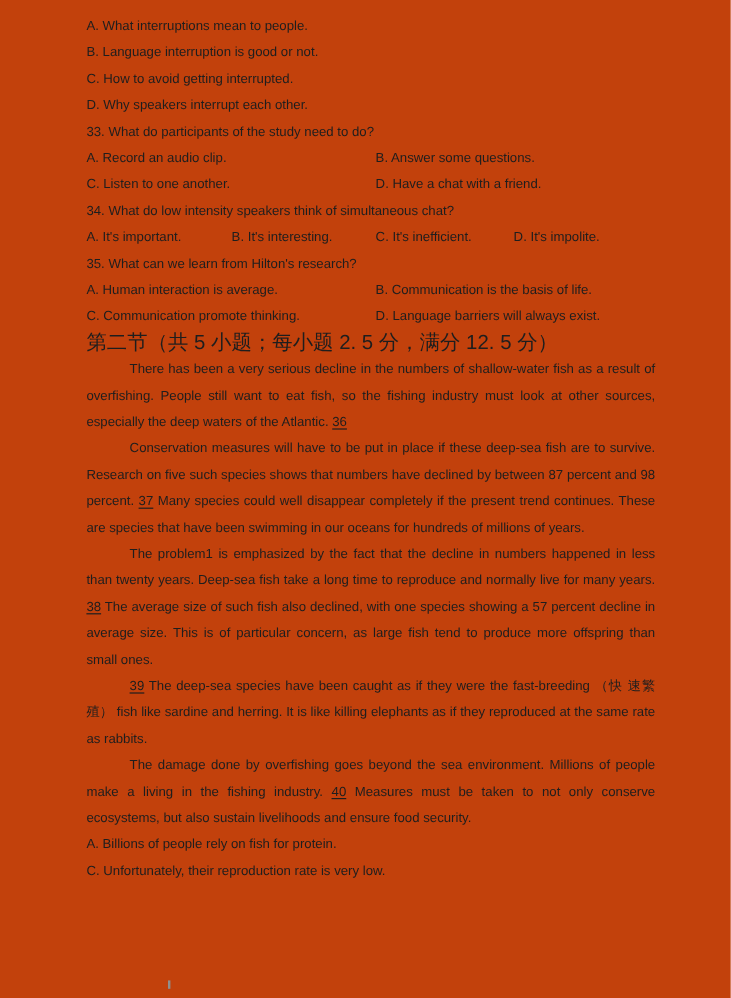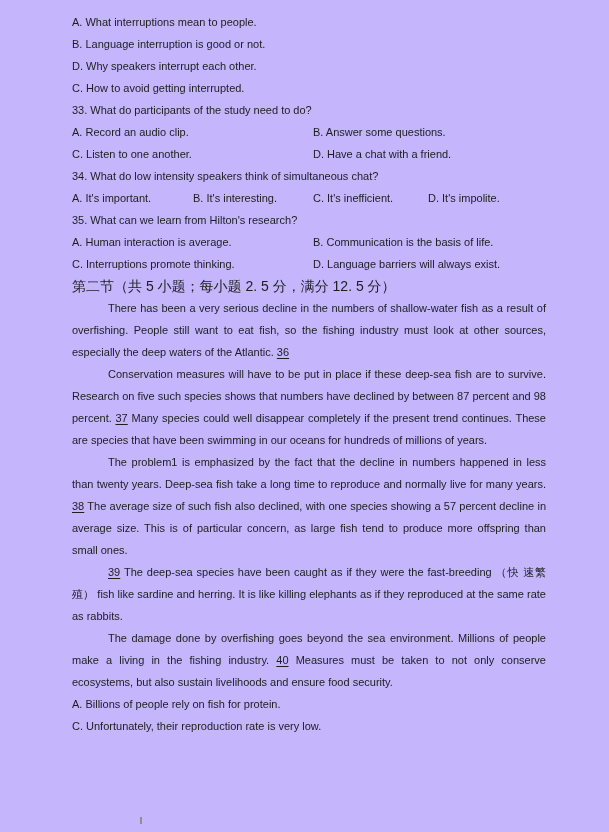--- a/index.html
+++ b/index.html
@@ -2,21 +2,21 @@
 <html><head>
 <meta charset="utf-8">
 <style>
   * { margin: 0; padding: 0; box-sizing: border-box; }
   html, body { background: #f5f5f5; }
   .page {
     position: relative;
     width: 609px;
     height: 832px;
     margin: 0 auto;
-    background: #c4b5fd;
+    background: #c2410c;
     overflow: hidden;
     font-family: "Liberation Sans", "DejaVu Sans", sans-serif;
     color: #1e1e1e;
   }
   .content {
     position: absolute;
     left: 72px;
     top: 11px;
     width: 474px;
     font-size: 11px;
@@ -24,21 +24,21 @@
   }
   .line { position: relative; white-space: nowrap; }
   .twocol { position: relative; }
   .twocol .col2 { position: absolute; left: 241px; top: 0; }
   .fourcol { position: relative; height: 22px; }
   .fourcol span { position: absolute; top: 0; white-space: nowrap; text-align: right; }
   .fourcol .c1 { left: 0; }
   .fourcol .c2 { left: 121px; }
   .fourcol .c3 { left: 241px; }
   .fourcol .c4 { left: 356px; }
-  .cn { font-size: 14px; }
+  .cn { font-size: 17px; }
   .cn-just { font-size: 11.5px; text-align: justify; }
   .para {
     text-align: justify;
     text-indent: 36px;
   }
   .blank-num {
     text-decoration: underline;
     text-underline-offset: 2px;
   }
   .artifact-tick {
@@ -51,22 +51,22 @@
   }
 </style>
 </head>
 <body>
 
 <div class="page">
   <div class="content">
 
     <div class="line">A. What interruptions mean to people.</div>
     <div class="line">B. Language interruption is good or not.</div>
+    <div class="line">C. How to avoid getting interrupted.</div>
     <div class="line">D. Why speakers interrupt each other.</div>
-    <div class="line">C. How to avoid getting interrupted.</div>
 
     <div class="line">33. What do participants of the study need to do?</div>
     <div class="twocol">
       <span>A. Record an audio clip.</span>
       <span class="col2">B. Answer some questions.</span>
     </div>
     <div class="twocol">
       <span>C. Listen to one another.</span>
       <span class="col2">D. Have a chat with a friend.</span>
     </div>
@@ -78,21 +78,21 @@
       <span class="c3">C. It's inefficient.</span>
       <span class="c4">D. It's impolite.</span>
     </div>
 
     <div class="line">35. What can we learn from Hilton's research?</div>
     <div class="twocol">
       <span>A. Human interaction is average.</span>
       <span class="col2">B. Communication is the basis of life.</span>
     </div>
     <div class="twocol">
-      <span>C. Interruptions promote thinking.</span>
+      <span>C. Communication promote thinking.</span>
       <span class="col2">D. Language barriers will always exist.</span>
     </div>
 
     <div class="line cn">第二节（共 5 小题；每小题 2. 5 分，满分 12. 5 分）</div>
 
     <p class="para"><span>There has been a very serious decline in the numbers of shallow-water fish as a result of overfishing. People still want to eat fish, so the fishing industry must look at other sources, especially the deep waters of the Atlantic. </span><span class="blank-num">36</span></p>
 
     <p class="para"><span>Conservation measures will have to be put in place if these deep-sea fish are to survive. Research on five such species shows that numbers have declined by between 87 percent and 98 percent. </span><span class="blank-num">37</span><span> Many species could well disappear completely if the present trend continues. These are species that have been swimming in our oceans for hundreds of millions of years.</span></p>
 
     <p class="para"><span>The problem1 is emphasized by the fact that the decline in numbers happened in less than twenty years. Deep-sea fish take a long time to reproduce and normally live for many years. </span><span class="blank-num">38</span><span> The average size of such fish also declined, with one species showing a 57 percent decline in average size. This is of particular concern, as large fish tend to produce more offspring than small ones.</span></p>

